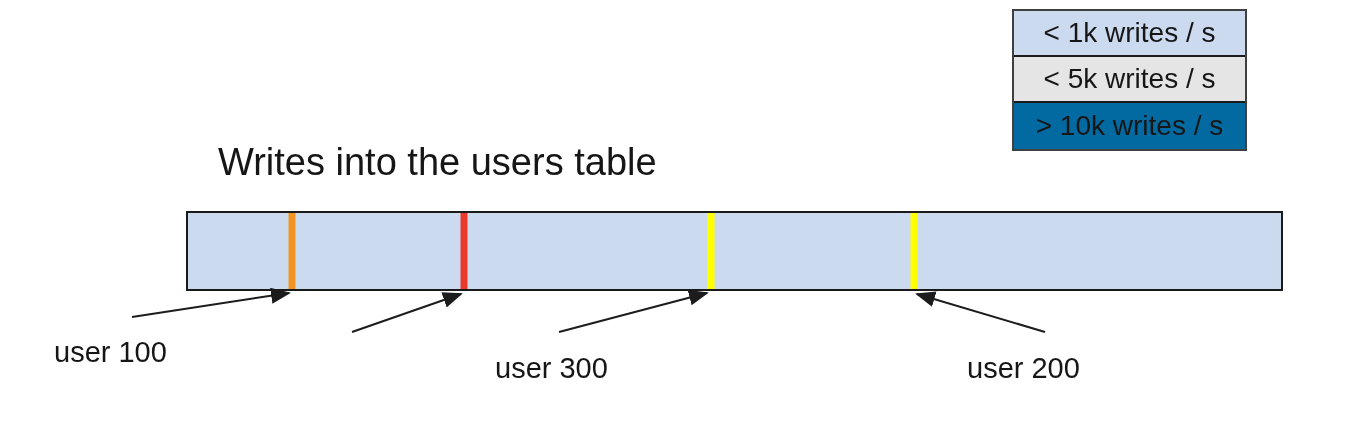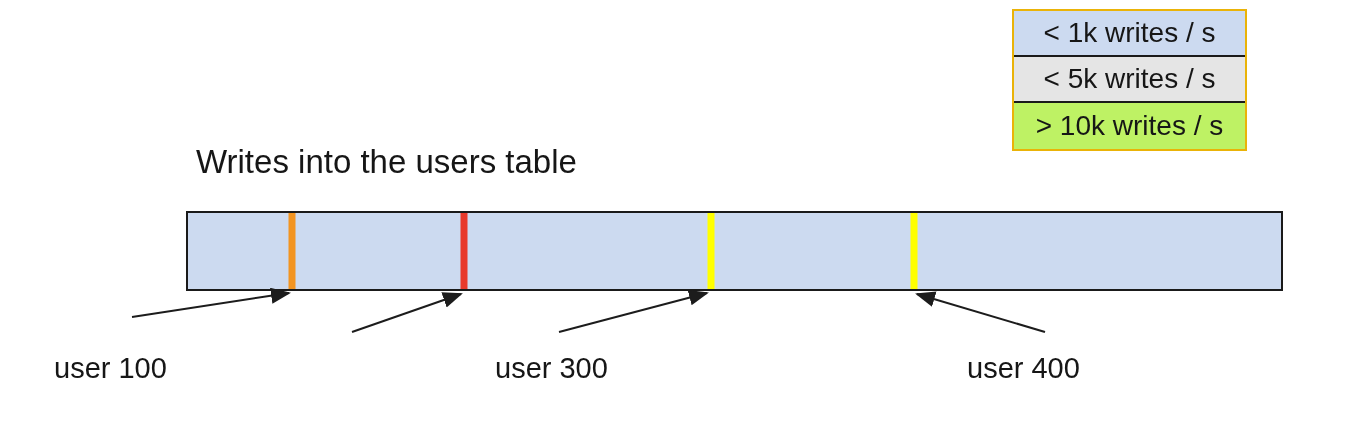--- a/index.html
+++ b/index.html
@@ -10,34 +10,34 @@
     height: 422px;
     background: #ffffff;
     font-family: "Liberation Sans", sans-serif;
     color: #161616;
     overflow: hidden;
   }
 
   
   .title {
     position: absolute;
-    left: 196px;
+    left: 218px;
     top: 145px;
-    font-size: 33px;
+    font-size: 38px;
     line-height: 34px;
     white-space: nowrap;
   }
 
   
   .legend {
     position: absolute;
     left: 1012px;
     top: 9px;
     width: 235px;
-    border: 2px solid #eab308;
+    border: 2px solid #404040;
   }
   .legend-row {
     height: 46px;
     border-bottom: 2px solid #1a1a1a;
     display: flex;
     align-items: center;
     justify-content: center;
     font-size: 28px;
     white-space: nowrap;
   }
@@ -69,36 +69,36 @@
     pointer-events: none;
   }
 
   
   .user-label {
     position: absolute;
     font-size: 29px;
     line-height: 32px;
     white-space: nowrap;
   }
-  .user-label-100 { left: 54px;  top: 352px; }
+  .user-label-100 { left: 54px;  top: 336px; }
   .user-label-200 { left: 274px; top: 352px; }
   .user-label-300 { left: 495px; top: 352px; }
   .user-label-400 { left: 967px; top: 352px; }
 </style>
 </head>
 <body>
 
 <div class="canvas">
 
   <div class="title">Writes into the users table</div>
 
   <div class="legend">
     <div class="legend-row" style="background-color: rgb(204, 218, 240);">&lt; 1k writes / s</div>
     <div class="legend-row" style="background-color: #e5e5e5;">&lt; 5k writes / s</div>
-    <div class="legend-row" style="background-color: #bef264;">&gt; 10k writes / s</div>
+    <div class="legend-row" style="background-color: #0369a1;">&gt; 10k writes / s</div>
   </div>
 
   <div class="bar" style="background-color: rgb(204, 218, 240);">
     <div class="stripe" style="background-color: rgb(242, 148, 33); left: 9.56%;"></div>
     <div class="stripe" style="background-color: rgb(232, 57, 43); left: 25.21%;"></div>
     <div class="stripe" style="background-color: rgb(255, 255, 0); left: 47.81%;"></div>
     <div class="stripe" style="background-color: rgb(255, 255, 0); left: 66.38%;"></div>
   </div>
 
   <svg class="arrows" viewBox="0 0 1350 422" xmlns="http://www.w3.org/2000/svg">
@@ -108,15 +108,15 @@
       </marker>
     </defs>
     <line x1="132" y1="317" x2="289" y2="293" stroke="#1c1c1c" stroke-width="2" marker-end="url(#ah)"></line>
     <line x1="352" y1="332" x2="461" y2="294" stroke="#1c1c1c" stroke-width="2" marker-end="url(#ah)"></line>
     <line x1="559" y1="332" x2="707" y2="293" stroke="#1c1c1c" stroke-width="2" marker-end="url(#ah)"></line>
     <line x1="1045" y1="332" x2="917" y2="294" stroke="#1c1c1c" stroke-width="2" marker-end="url(#ah)"></line>
   </svg>
 
   <div class="user-label user-label-100">user 100</div>
   <div class="user-label user-label-300">user 300</div>
-  <div class="user-label user-label-400">user 400</div>
+  <div class="user-label user-label-400">user 200</div>
 
 </div>
 
 </body></html>

